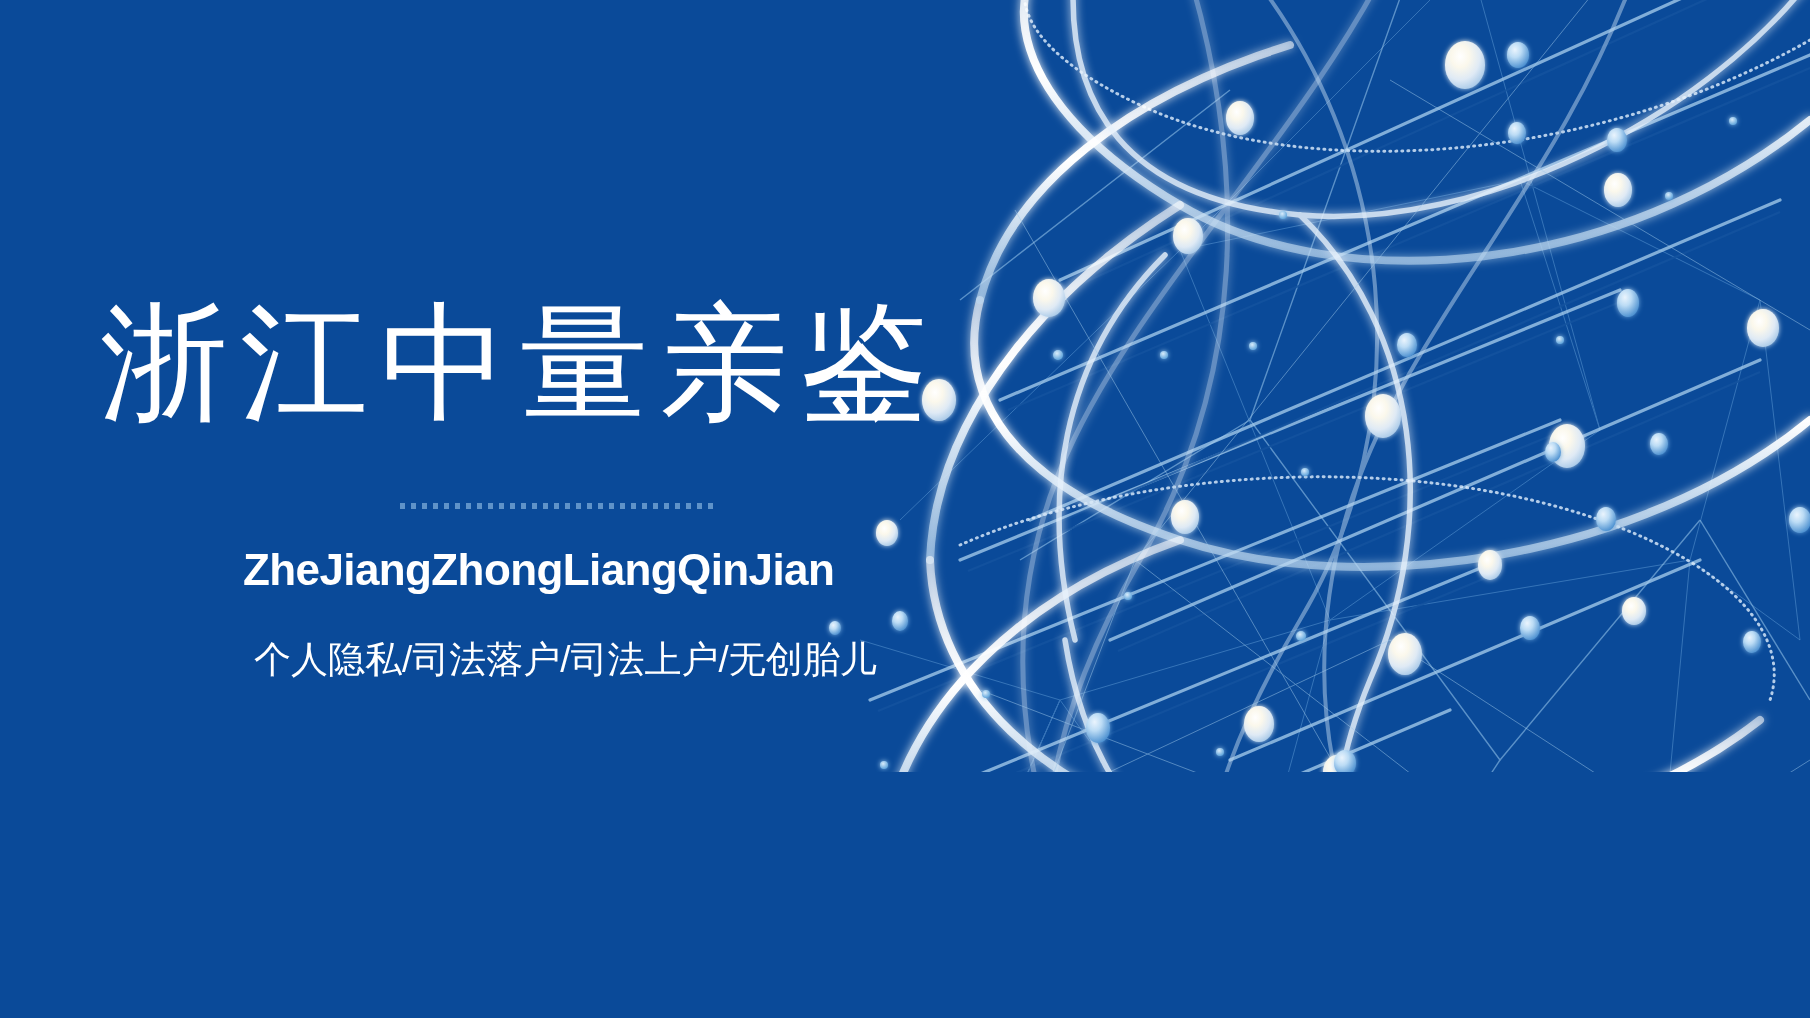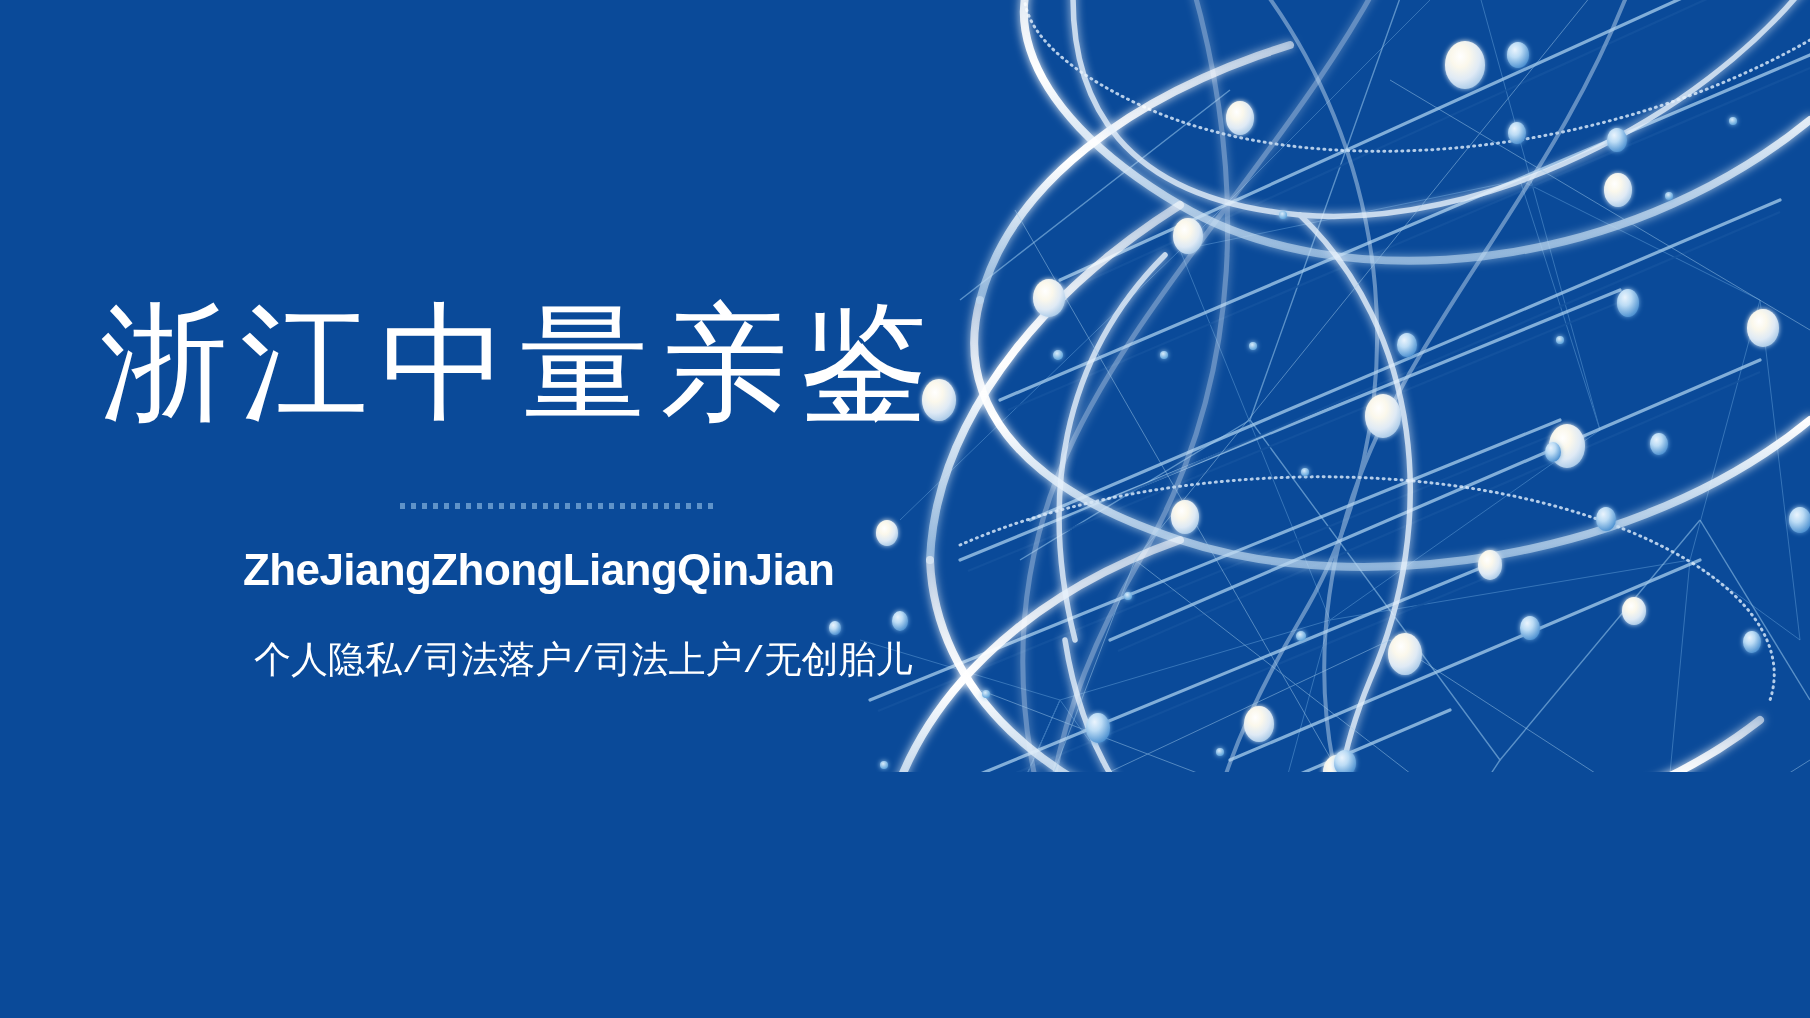--- a/index.html
+++ b/index.html
@@ -77,21 +77,21 @@
     color: #ffffff;
     letter-spacing: -0.6px;
     white-space: nowrap;
     text-align: center;
   }
 
   #tagline {
     position: absolute;
     left: 254px;
     top: 635px;
-    font-family: Liberation Mono, monospace;
+    font-family: Liberation Sans, sans-serif;
     font-size: 37px;
     font-weight: 400;
     color: #ffffff;
     letter-spacing: 0px;
     white-space: nowrap;
   }
 </style>
 </head>
 <body>
 

